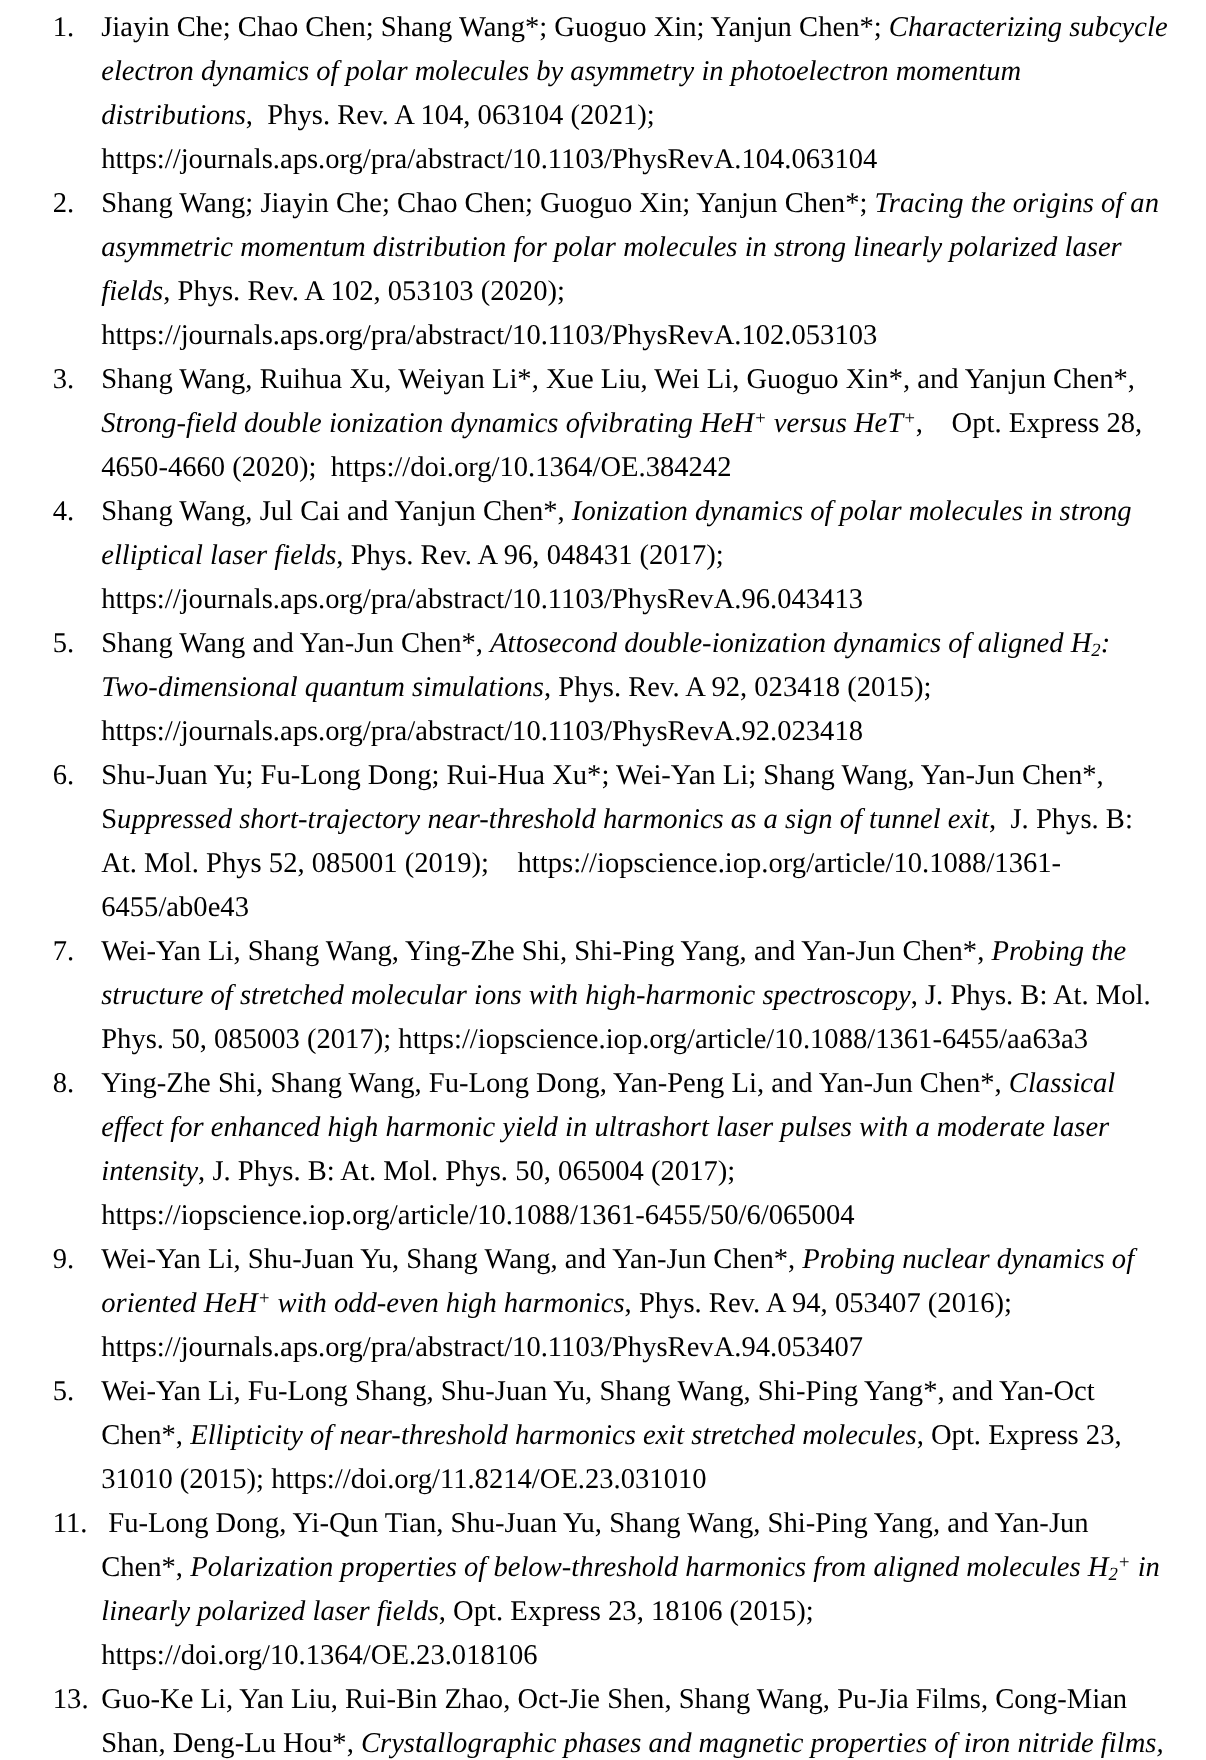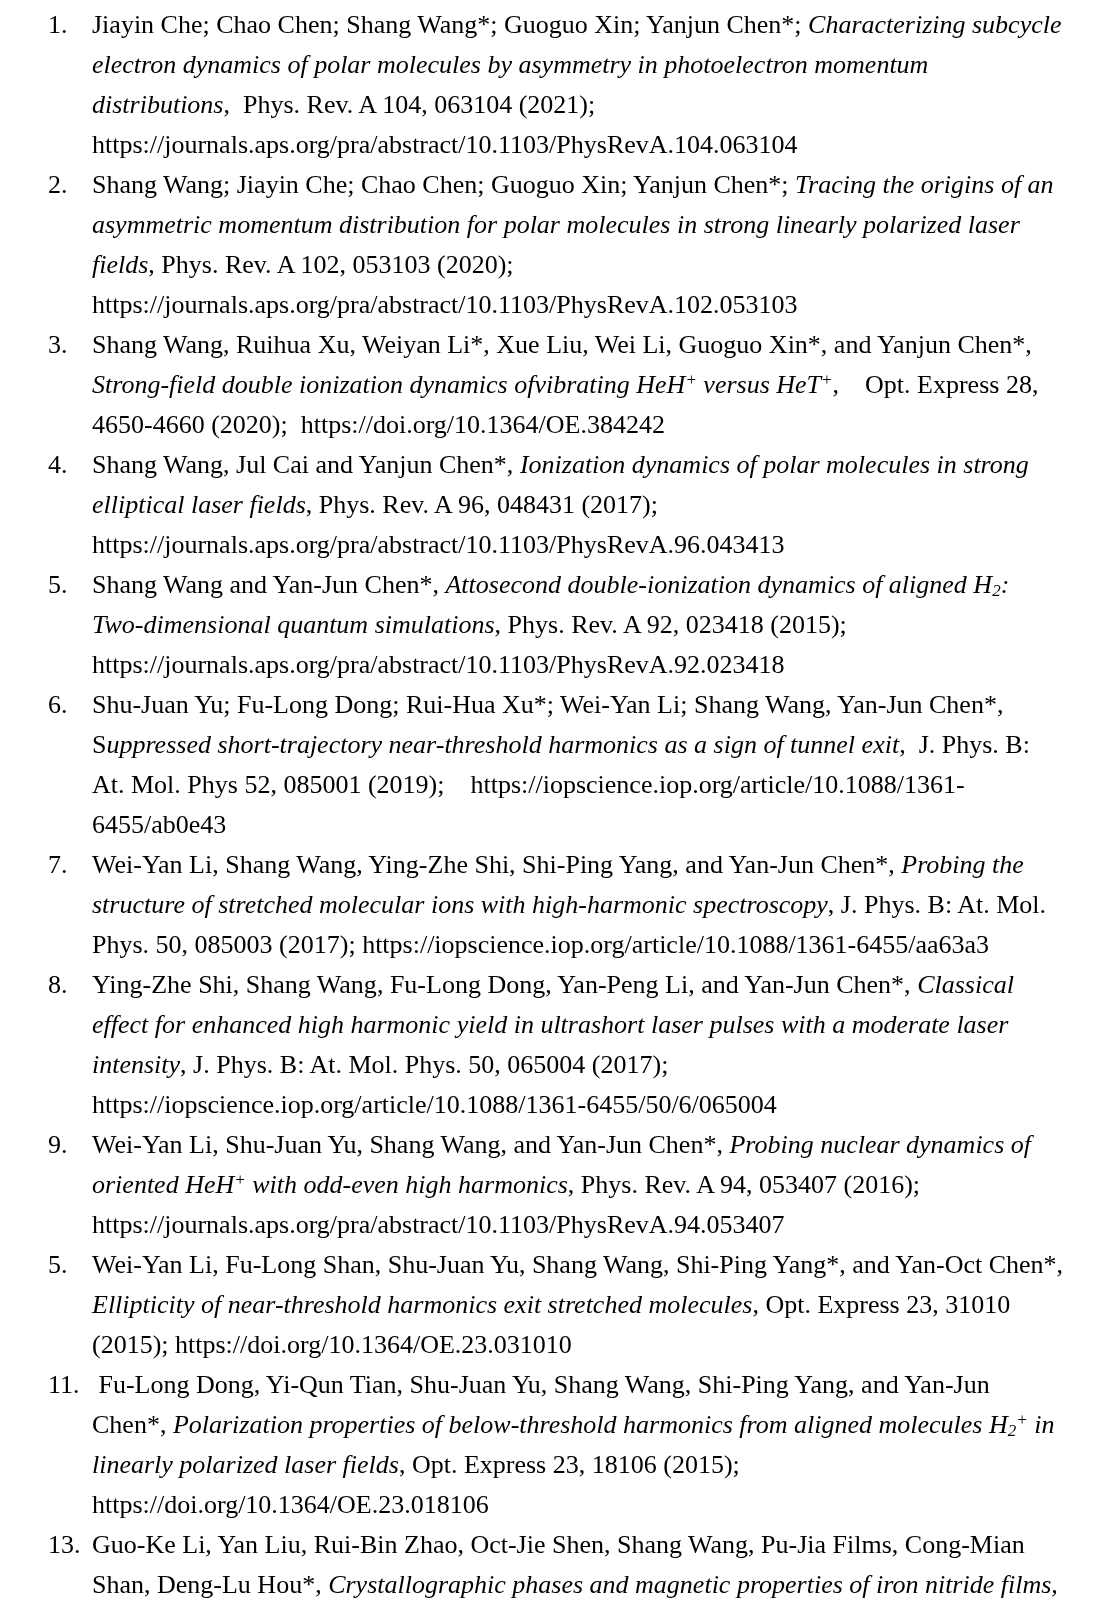--- a/index.html
+++ b/index.html
@@ -53,17 +53,17 @@
   <div>
       <div class="ref"><span class="num">1.</span><span><span>Jiayin Che; Chao Chen; </span><span class="b">Shang Wang*</span><span>; Guoguo Xin; Yanjun Chen*; </span><span class="i">Characterizing subcycle electron dynamics of polar molecules by asymmetry in photoelectron momentum distributions</span><span>,  Phys. Rev. A </span><span class="b">104</span><span>, 063104 (2021); </span><span>https://journals.aps.org/pra/abstract/10.1103/PhysRevA.104.063104</span></span></div>
       <div class="ref"><span class="num">2.</span><span><span class="b">Shang Wang</span><span>; Jiayin Che; Chao Chen; Guoguo Xin; Yanjun Chen*; </span><span class="i">Tracing the origins of an asymmetric momentum distribution for polar molecules in strong linearly polarized laser fields</span><span>, Phys. Rev. A </span><span class="b">102</span><span>, 053103 (2020); </span><span>https://journals.aps.org/pra/abstract/10.1103/PhysRevA.102.053103</span></span></div>
       <div class="ref"><span class="num">3.</span><span><span class="b">Shang Wang</span><span>, Ruihua Xu, Weiyan Li*, Xue Liu, Wei Li, Guoguo Xin*, and Yanjun Chen*, </span><span class="i">Strong-field double ionization dynamics ofvibrating HeH</span><span class="i sup">+</span><span class="i"> versus HeT</span><span class="i sup">+</span><span>,    Opt. Express 28, 4650-4660 (2020);  </span><span>https://doi.org/10.1364/OE.384242</span></span></div>
       <div class="ref"><span class="num">4.</span><span><span class="b">Shang Wang</span><span>, Jul Cai and Yanjun Chen*, </span><span class="i">Ionization dynamics of polar molecules in strong elliptical laser fields</span><span>, Phys. Rev. A </span><span class="b">96</span><span>, 048431 (2017); </span><span>https://journals.aps.org/pra/abstract/10.1103/PhysRevA.96.043413</span></span></div>
       <div class="ref"><span class="num">5.</span><span><span class="b">Shang Wang</span><span> and Yan-Jun Chen*, </span><span class="i">Attosecond double-ionization dynamics of aligned H</span><span class="i sub">2</span><span class="i">: Two-dimensional quantum simulations</span><span>, Phys. Rev. A </span><span class="b">92</span><span>, 023418 (2015); </span><span>https://journals.aps.org/pra/abstract/10.1103/PhysRevA.92.023418</span></span></div>
       <div class="ref"><span class="num">6.</span><span><span>Shu-Juan Yu; Fu-Long Dong; Rui-Hua Xu*; Wei-Yan Li; </span><span class="b">Shang Wang</span><span>, Yan-Jun Chen*,  S</span><span class="i">uppressed short-trajectory near-threshold harmonics as a sign of tunnel exit</span><span>,  J. Phys. B: At. Mol. Phys </span><span class="b">52</span><span>, 085001 (2019);    </span><span>https://iopscience.iop.org/article/10.1088/1361-6455/ab0e43</span></span></div>
       <div class="ref"><span class="num">7.</span><span><span>Wei-Yan Li, </span><span class="b">Shang Wang</span><span>, Ying-Zhe Shi, Shi-Ping Yang, and Yan-Jun Chen*, </span><span class="i">Probing the structure of stretched molecular ions with high-harmonic spectroscopy</span><span>, J. Phys. B: At. Mol. Phys. </span><span class="b">50</span><span>, 085003 (2017); </span><span>https://iopscience.iop.org/article/10.1088/1361-6455/aa63a3</span></span></div>
       <div class="ref"><span class="num">8.</span><span><span>Ying-Zhe Shi, </span><span class="b">Shang Wang</span><span>, Fu-Long Dong, Yan-Peng Li, and Yan-Jun Chen*, </span><span class="i">Classical effect for enhanced high harmonic yield in ultrashort laser pulses with a moderate laser intensity</span><span>, J. Phys. B: At. Mol. Phys. </span><span class="b">50</span><span>, 065004 (2017); </span><span>https://iopscience.iop.org/article/10.1088/1361-6455/50/6/065004</span></span></div>
       <div class="ref"><span class="num">9.</span><span><span>Wei-Yan Li, Shu-Juan Yu, </span><span class="b">Shang Wang</span><span>, and Yan-Jun Chen*, </span><span class="i">Probing nuclear dynamics of oriented HeH</span><span class="i sup">+</span><span class="i"> with odd-even high harmonics</span><span>, Phys. Rev. A </span><span class="b">94</span><span>, 053407 (2016); </span><span>https://journals.aps.org/pra/abstract/10.1103/PhysRevA.94.053407</span></span></div>
-      <div class="ref"><span class="num">5.</span><span><span>Wei-Yan Li, Fu-Long Shan, Shu-Juan Yu, </span><span class="b">Shang Wang</span><span>, Shi-Ping Yang*, and Yan-Oct </span><span>Chen*, </span><span class="i">Ellipticity of near-threshold harmonics exit stretched molecules</span><span>, Opt. Express 23, 31010 (2015); </span><span>https://doi.org/10.1364/OE.23.031010</span></span></div>
+      <div class="ref"><span class="num">5.</span><span><span>Wei-Yan Li, Fu-Long Shang, Shu-Juan Yu, </span><span class="b">Shang Wang</span><span>, Shi-Ping Yang*, and Yan-Oct </span><span>Chen*, </span><span class="i">Ellipticity of near-threshold harmonics exit stretched molecules</span><span>, Opt. Express 23, 31010 (2015); </span><span>https://doi.org/11.8214/OE.23.031010</span></span></div>
       <div class="ref"><span class="num">11.</span><span><span> Fu-Long Dong, Yi-Qun Tian, Shu-Juan Yu, </span><span class="b">Shang Wang</span><span>, Shi-Ping Yang, and Yan-Jun </span><span>Chen*, </span><span class="i">Polarization properties of below-threshold harmonics from aligned molecules H</span><span class="i sub">2</span><span class="i sup">+</span><span class="i"> in linearly polarized laser fields</span><span>, Opt. Express </span><span class="b">23</span><span>, 18106 (2015); </span><span>https://doi.org/10.1364/OE.23.018106</span></span></div>
       <div class="ref"><span class="num">13.</span><span><span>Guo-Ke Li, Yan Liu, Rui-Bin Zhao, Oct-Jie Shen, </span><span class="b">Shang Wang</span><span>, Pu-Jia Films, Cong-Mian </span><span>Shan, Deng-Lu Hou*, </span><span class="i">Crystallographic phases and magnetic properties of iron nitride films,</span><span> Thin Solid Films, </span></span></div>
     </div>
 </div>
 
 </body></html>

